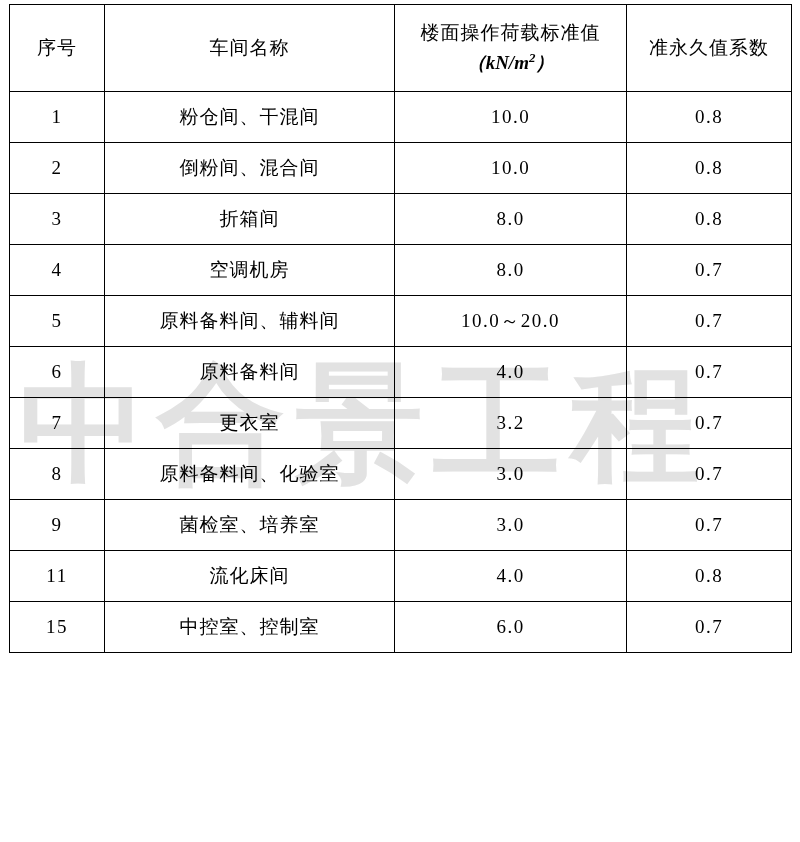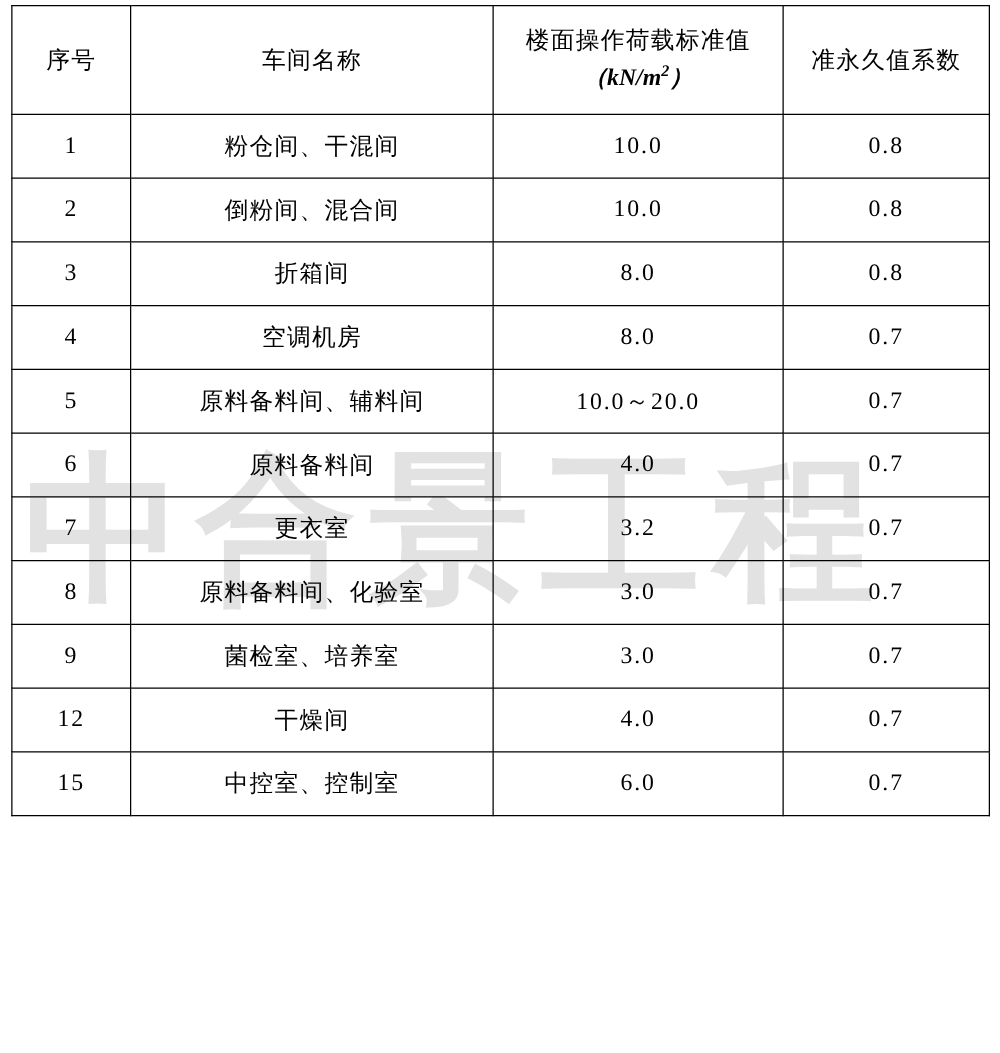--- a/index.html
+++ b/index.html
@@ -183,24 +183,24 @@
           <td class="num">3.0</td>
           <td class="num">0.7</td>
         </tr>
         <tr>
           <td class="num">9</td>
           <td class="cn">菌检室、培养室</td>
           <td class="num">3.0</td>
           <td class="num">0.7</td>
         </tr>
         <tr>
-          <td class="num">12</td>
-          <td class="cn">干燥间</td>
+          <td class="num">11</td>
+          <td class="cn">流化床间</td>
           <td class="num">4.0</td>
-          <td class="num">0.7</td>
+          <td class="num">0.8</td>
         </tr>
         <tr>
           <td class="num">15</td>
           <td class="cn">中控室、控制室</td>
           <td class="num">6.0</td>
           <td class="num">0.7</td>
         </tr>
       </tbody>
   </table>
 

